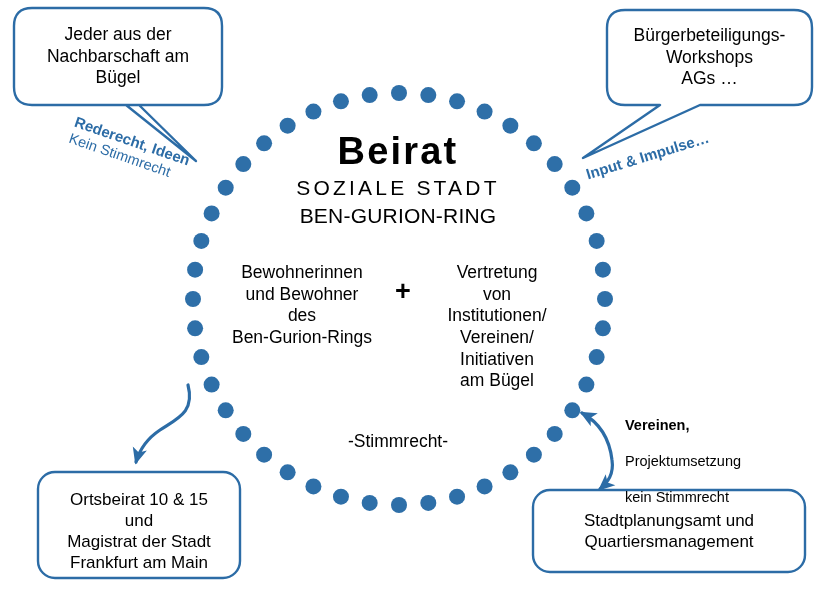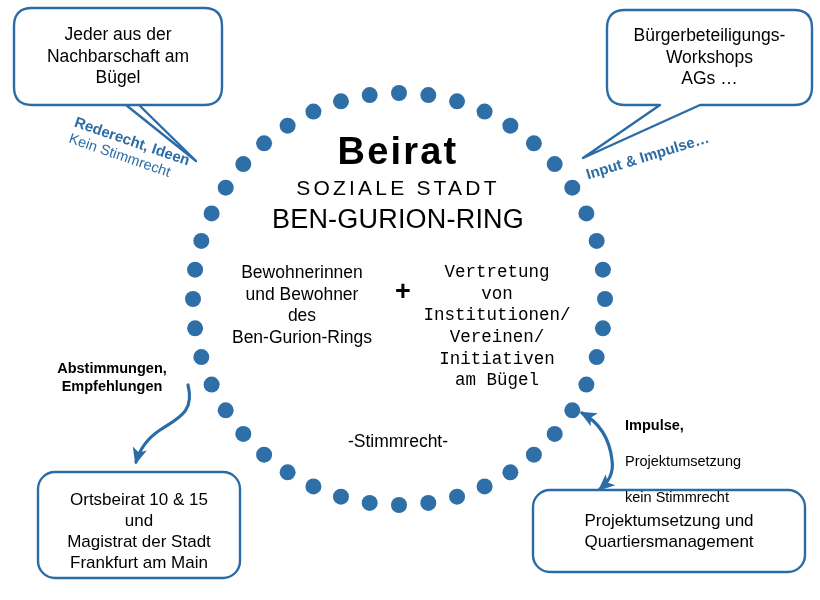--- a/index.html
+++ b/index.html
@@ -80,42 +80,41 @@
   }
   #title-soziale {
     left: 248px; top: 175px;
     width: 300px;
     font-size: 21px;
     letter-spacing: 3.2px;
   }
   #title-ring {
     left: 248px; top: 203px;
     width: 300px;
-    font-size: 27px;
+    font-size: 21px;
     letter-spacing: 0.2px;
   }
 
   
   #col-residents {
     left: 213px; top: 262px;
     width: 178px;
     font-size: 17.5px;
   }
   #plus-sign {
     left: 391px; top: 278px;
     width: 24px;
     font-size: 27px;
     font-weight: bold;
     line-height: 1;
   }
   #col-institutions {
     left: 417px; top: 262px;
     width: 160px;
     font-size: 17.5px;
-    font-family: Liberation Mono, monospace;
   }
   #label-stimmrecht {
     left: 318px; top: 431px;
     width: 160px;
     font-size: 17.5px;
   }
 
   
   .rot-label { position: absolute; text-align: left; white-space: nowrap; }
   #label-rederecht {
@@ -282,30 +281,28 @@
 
   <div class="txt" id="col-institutions">Vertretung
 von
 Institutionen/
 Vereinen/
 Initiativen
 am Bügel</div>
 
   <div class="txt" id="label-stimmrecht">-Stimmrecht-</div>
 
-  <div class="txt" id="label-abstimmungen">Abstimmungen,
-Empfehlungen</div>
 
   <div class="txt" id="box-ortsbeirat">Ortsbeirat 10 &amp; 15
 und
 Magistrat der Stadt
 Frankfurt am Main</div>
 
   <div class="txt" id="label-beratung">
-    <span class="b1">Impulse,</span>
+    <span class="b1">Vereinen,</span>
     <span class="b2">Projektumsetzung</span>
     <span class="b3">kein Stimmrecht</span>
   </div>
 
-  <div class="txt" id="box-stadtplanung">Projektumsetzung und
+  <div class="txt" id="box-stadtplanung">Stadtplanungsamt und
 Quartiersmanagement</div>
 
 </div>
 
 </body></html>

